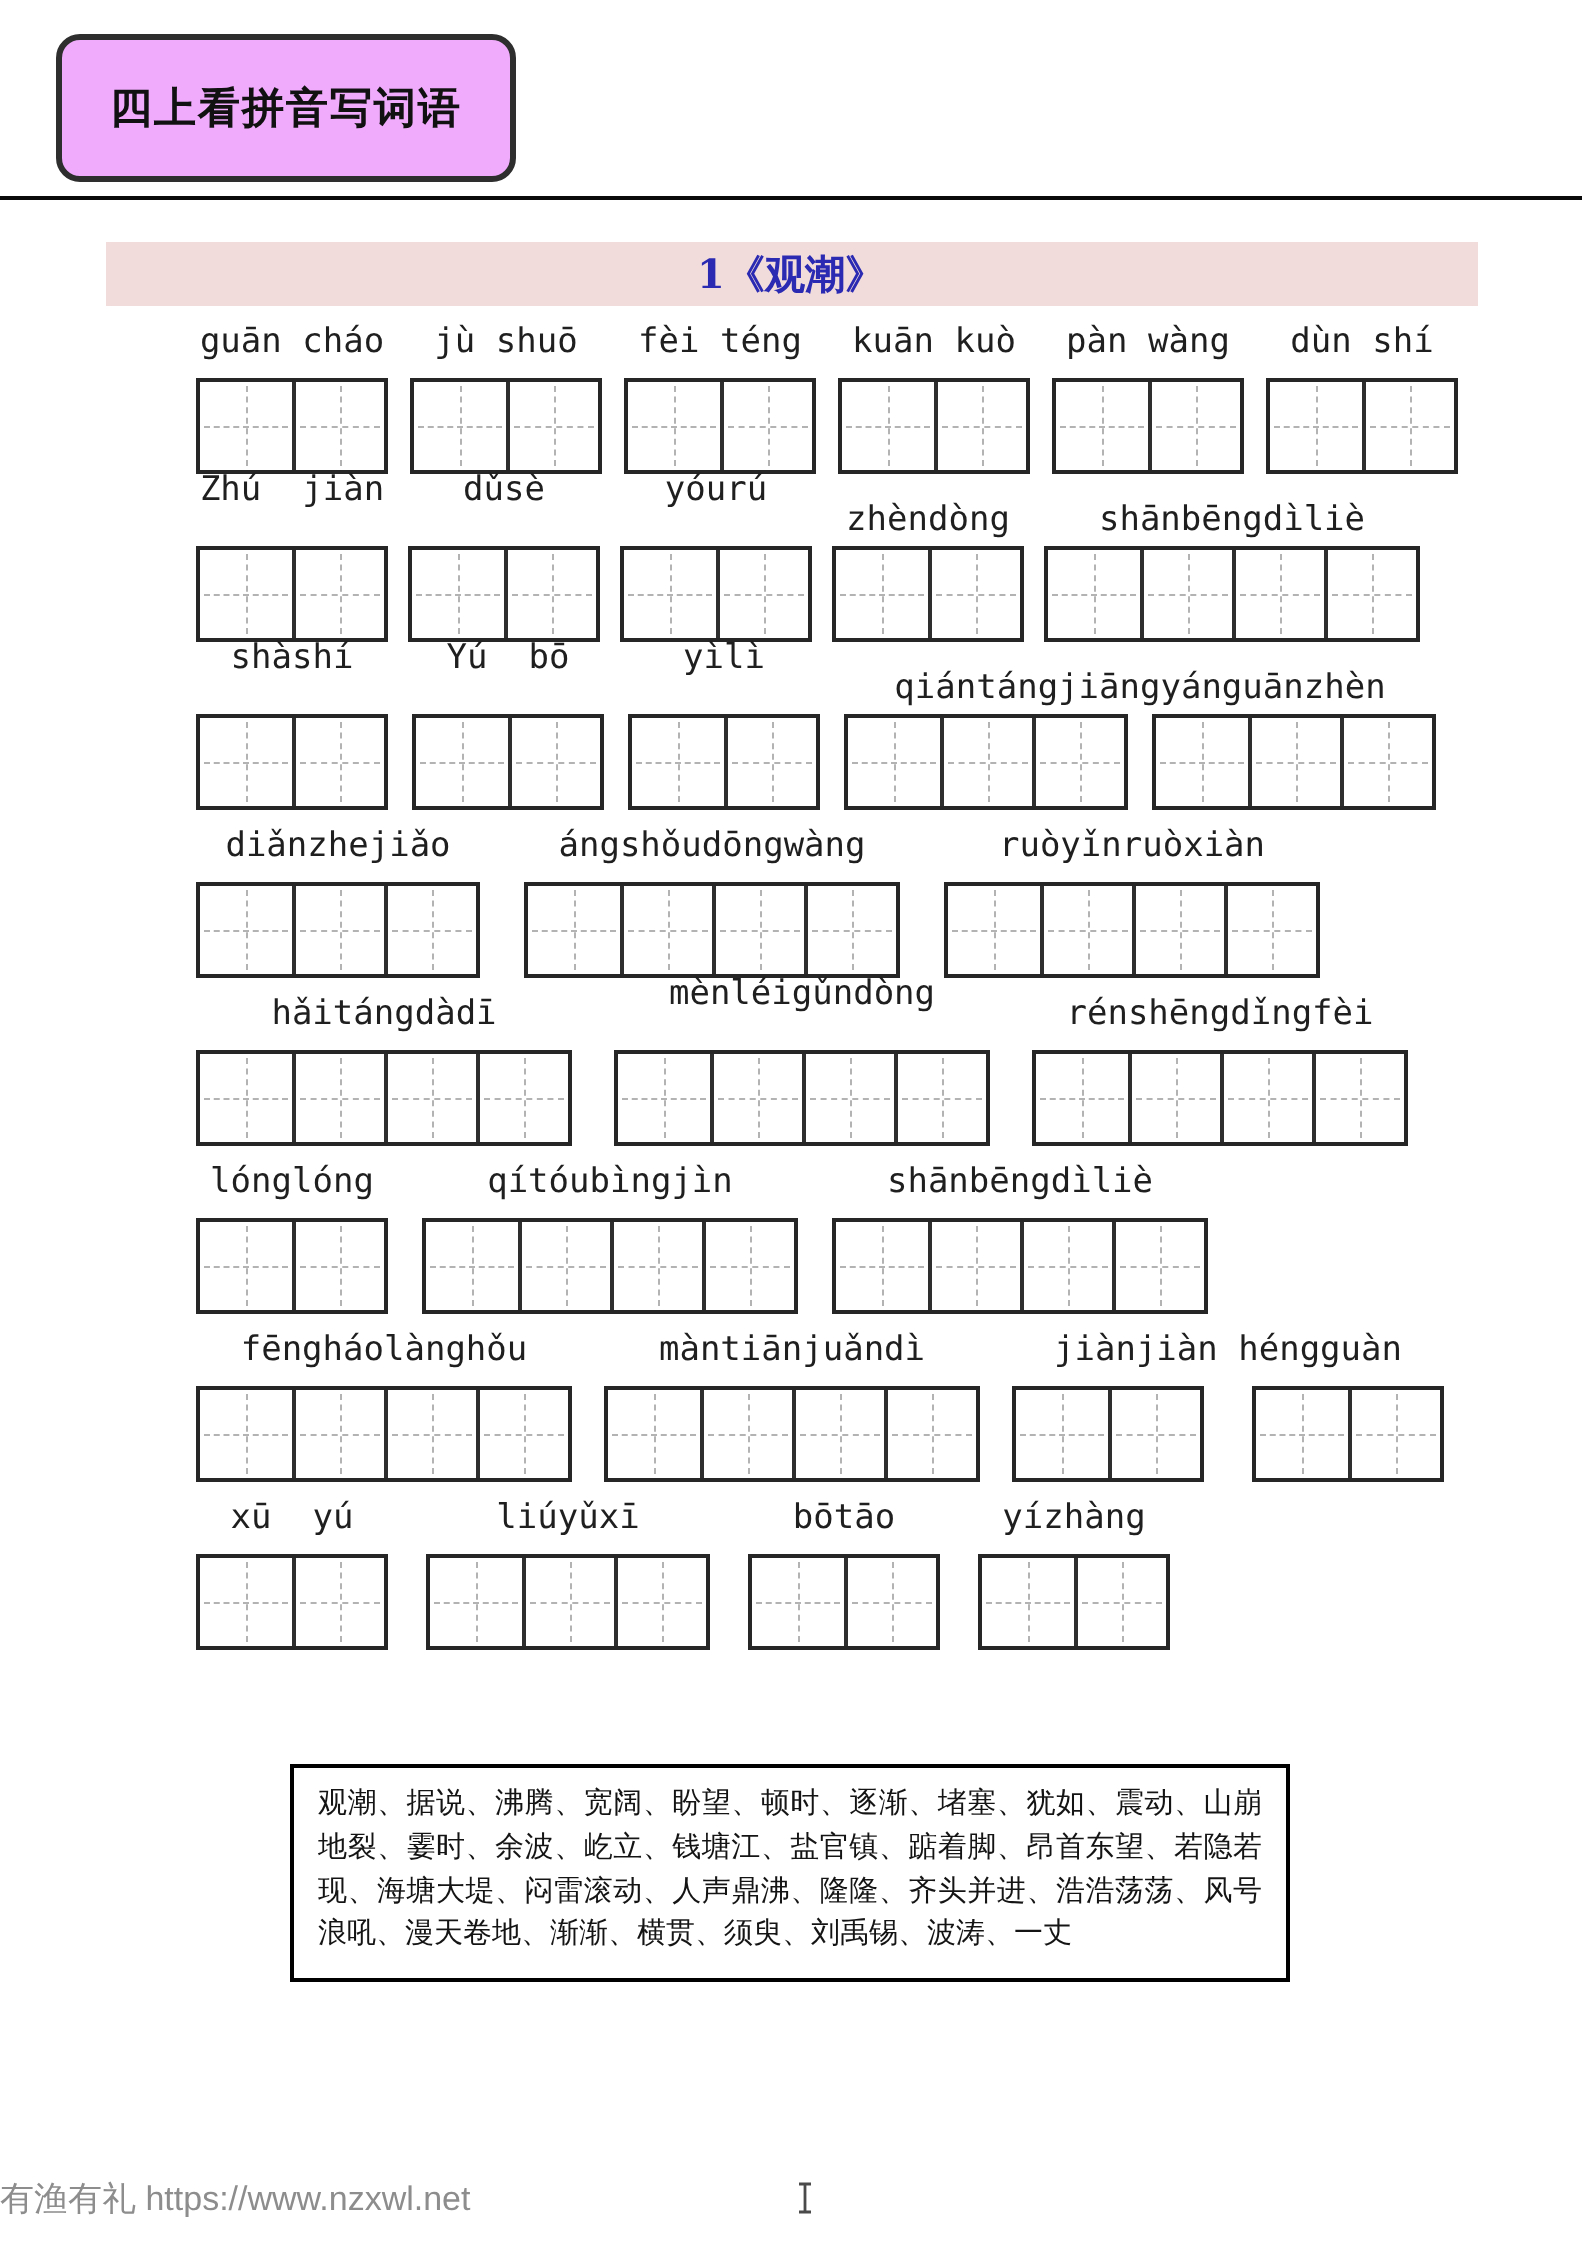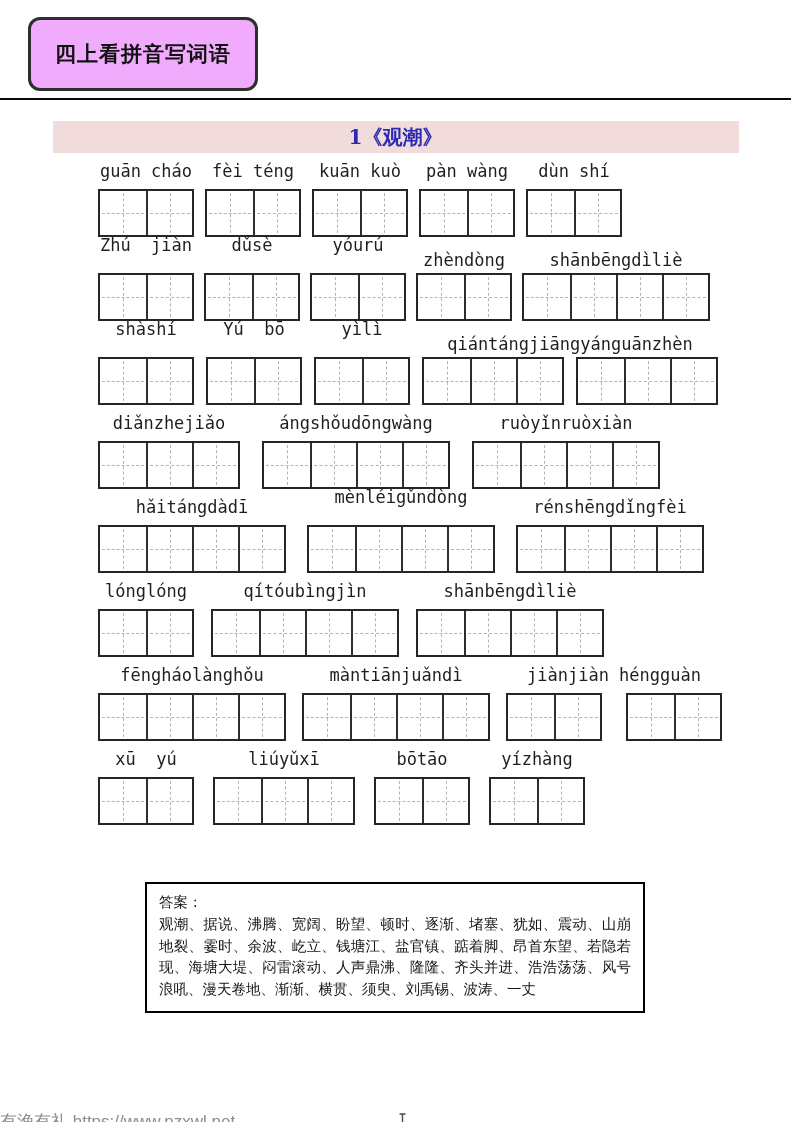--- a/index.html
+++ b/index.html
@@ -83,20 +83,29 @@
         <div class="unit">
           <div class="py">guān cháo</div>
           <div class="grids">
             <div class="grid">
               <div class="cell"></div>
               <div class="cell"></div>
             </div>
           </div>
         </div>
         <div class="unit">
+          <div class="py">jù shuō</div>
+          <div class="grids">
+            <div class="grid">
+              <div class="cell"></div>
+              <div class="cell"></div>
+            </div>
+          </div>
+        </div>
+        <div class="unit">
           <div class="py">fèi téng</div>
           <div class="grids">
             <div class="grid">
               <div class="cell"></div>
               <div class="cell"></div>
             </div>
           </div>
         </div>
         <div class="unit">
           <div class="py">kuān kuò</div>
@@ -393,21 +402,20 @@
             <div class="grid">
               <div class="cell"></div>
               <div class="cell"></div>
             </div>
           </div>
         </div>
       </div>
     </div>
 
   <div class="answers">
-    <span class="heading">答案：</span>
     <span class="text">观潮、据说、沸腾、宽阔、盼望、顿时、逐渐、堵塞、犹如、震动、山崩地裂、霎时、余波、屹立、钱塘江、盐官镇、踮着脚、昂首东望、若隐若现、海塘大堤、闷雷滚动、人声鼎沸、隆隆、齐头并进、浩浩荡荡、风号浪吼、漫天卷地、渐渐、横贯、须臾、刘禹锡、波涛、一丈</span>
   </div>
 
   <div class="footer">
     <span>有渔有礼 https://www.nzxwl.net</span>
     <span class="ibeam">
       <svg width="9" height="16" viewBox="0 0 9 16">
         <path d="M1.5 1 H7.5 M4.5 1 V15 M1.5 15 H7.5" stroke="#4a4a4a" stroke-width="1.4" fill="none"></path>
       </svg>
     </span>

